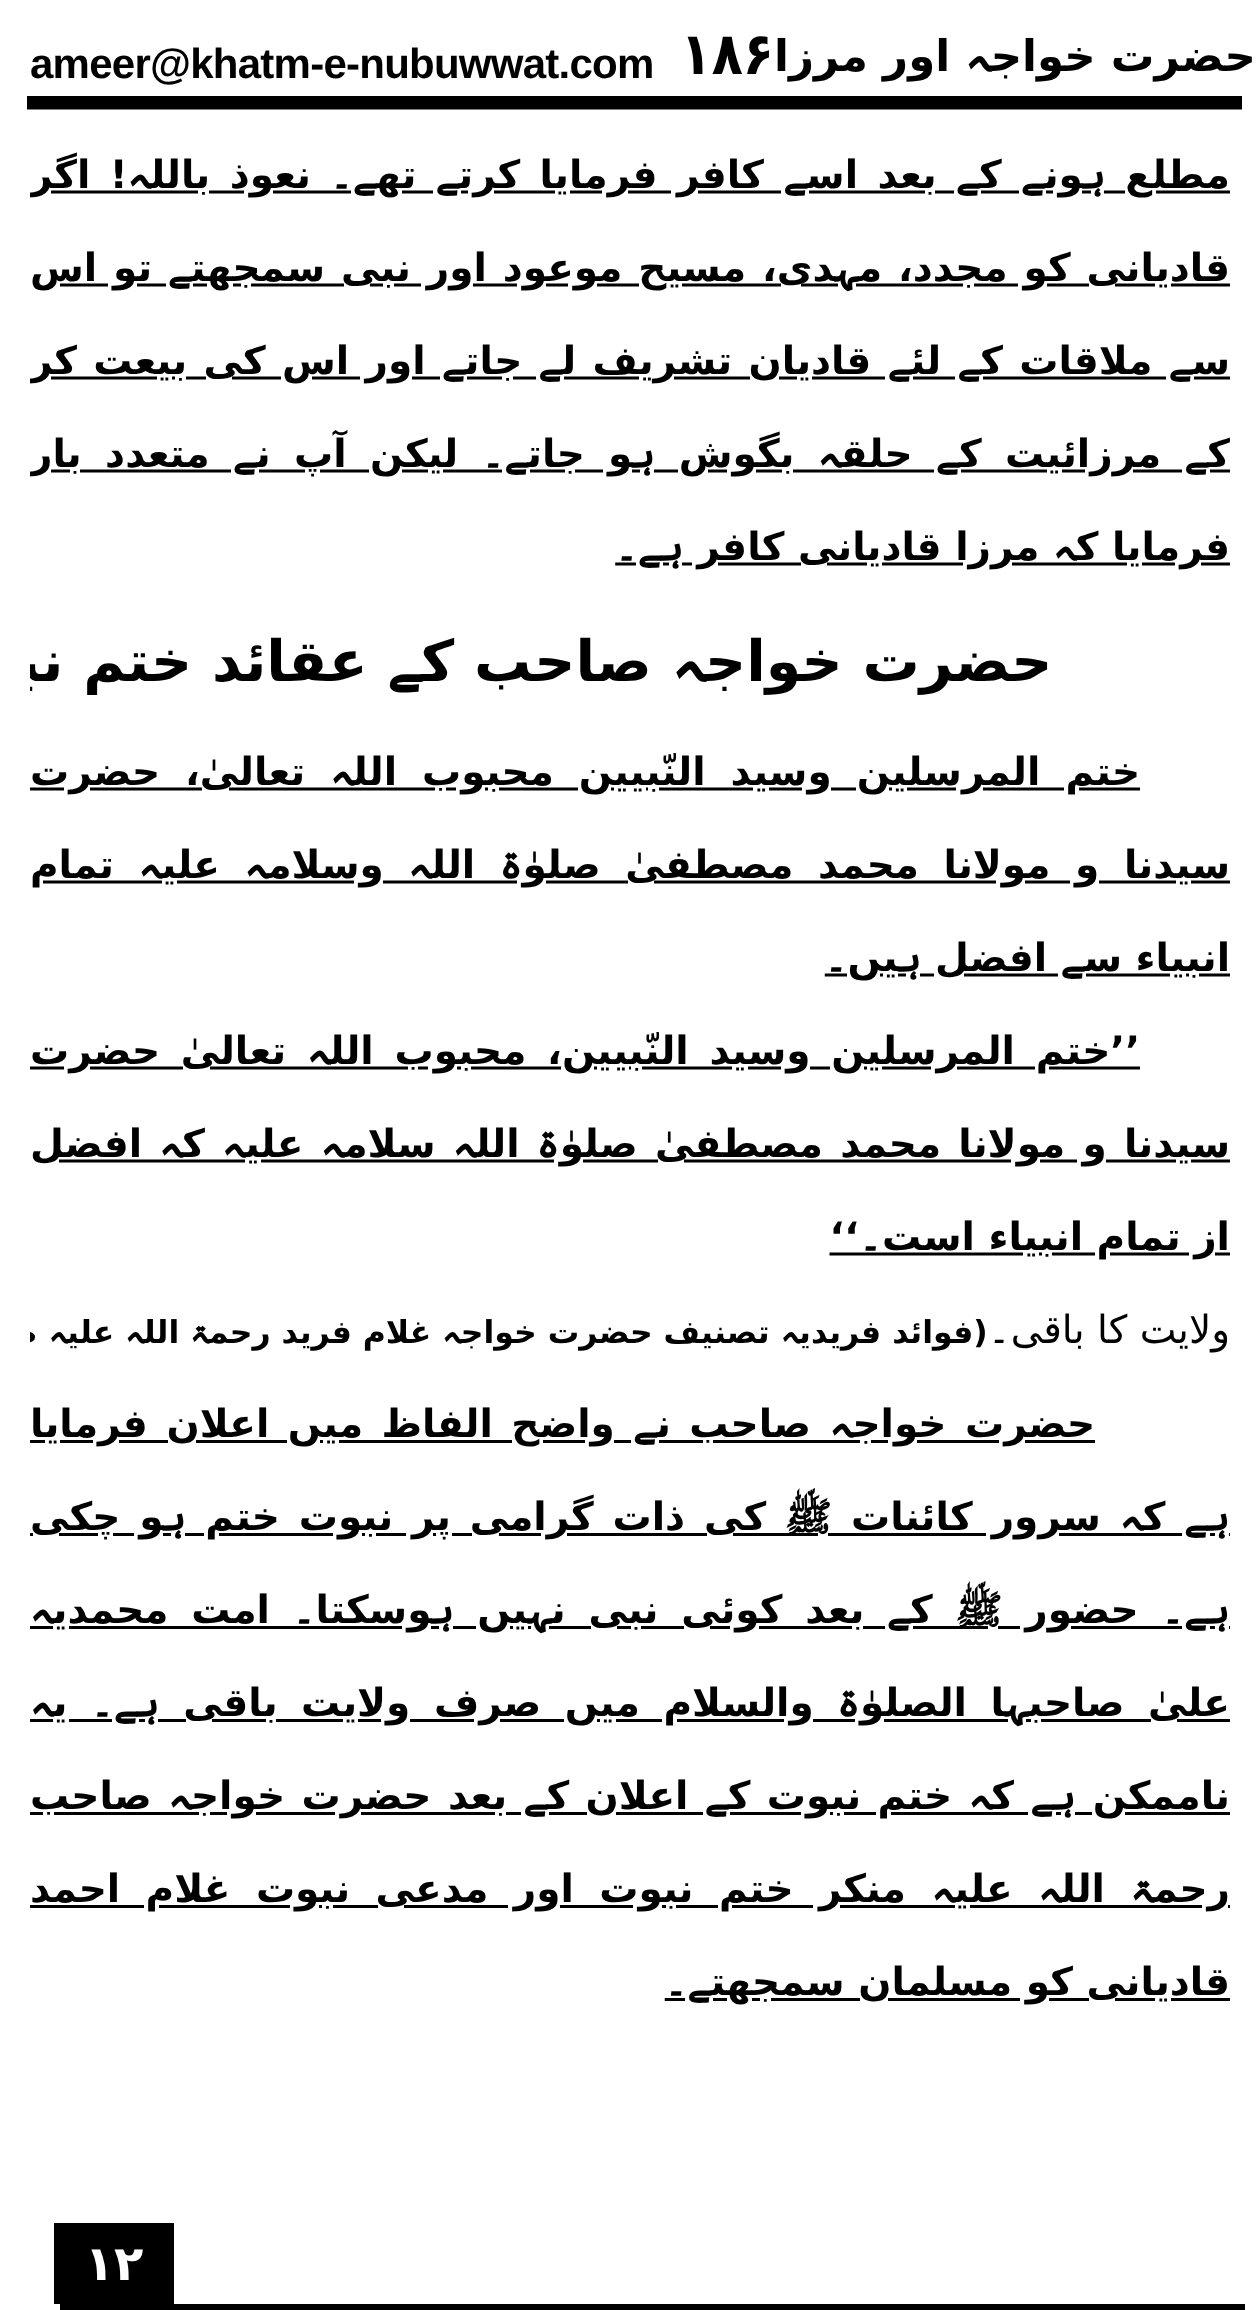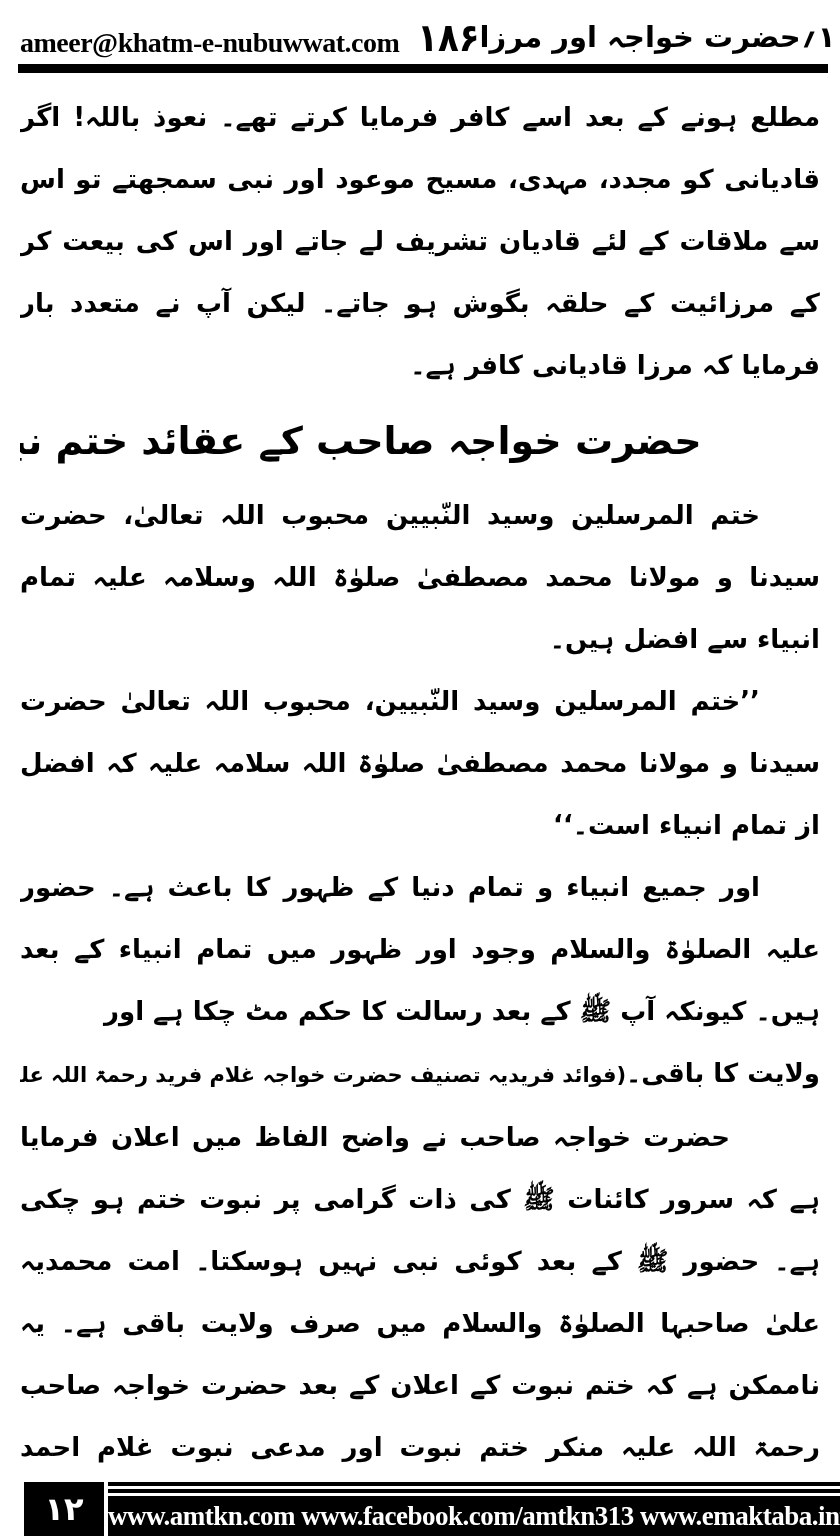--- a/index.html
+++ b/index.html
@@ -13,21 +13,21 @@
   .page{
     position:absolute;inset:0;
     color:#000;
   }
   
   .header{
     position:absolute;top:12px;left:20px;right:12px;height:50px;
     display:flex;align-items:center;direction:ltr;
   }
   .header-email{
-    font-family:Liberation Serif, serif;
+    font-family:Liberation Sans, sans-serif;
     font-weight:bold;font-size:28px;letter-spacing:-0.5px;
     white-space:nowrap;
     margin-top:12px;
   }
   .header-pagenum{
     font-family:"DejaVu Sans",sans-serif;
     font-weight:bold;font-size:34px;
     margin-left:18px;
     transform:scaleY(1.15);
     white-space:nowrap;
@@ -45,43 +45,43 @@
   
   .body-text{
     position:absolute;top:86px;left:20px;right:20px;bottom:64px;
     direction:rtl;
     font-weight:bold;
     font-size:26px;
     line-height:62px;
     text-align:justify;
     overflow:hidden;
   }
-  .para{margin:0;}
+  .para{margin:0;text-decoration:underline;}
   .indent-md{text-indent:60px;}
   .indent-lg{text-indent:90px;}
   .section-heading{
     margin:6px 0 4px 0;
     font-size:38px;
     line-height:78px;
     text-align:center;
     transform:translateX(-94px); 
     font-weight:bold;
     white-space:nowrap;
   }
   .cite-row{
     display:flex;direction:rtl;
     justify-content:space-between;align-items:baseline;
     line-height:62px;
   }
-  .cite-row .lead{font-size:26px;font-weight:bold;white-space:nowrap;}
+  .cite-row .lead{font-size:26px;font-weight:normal;white-space:nowrap;}
   .cite-row .cite{font-size:21px;font-weight:bold;white-space:nowrap;}
   
   .footer{
-    position:absolute;left:24px;right:10px;bottom:4px;height:54px;
-    display:flex;direction:ltr;
+    position:absolute;left:36px;right:10px;bottom:4px;height:54px;
+    display:flex;direction:ltr;flex-direction:column;
   }
   .footer-pagebox{
     width:80px;height:54px;background:#000;
     color:#fff;
     display:flex;align-items:center;justify-content:center;
     font-size:32px;font-weight:bold;
     flex:0 0 auto;
   }
   .footer-right{
     flex:1 1 auto;margin-left:4px;
@@ -116,21 +116,20 @@
 
     <p class="para">مطلع ہونے کے بعد اسے کافر فرمایا کرتے تھے۔ نعوذ باللہ! اگر قادیانی کو مجدد، مہدی، مسیح موعود اور نبی سمجھتے تو اس سے ملاقات کے لئے قادیان تشریف لے جاتے اور اس کی بیعت کر کے مرزائیت کے حلقہ بگوش ہو جاتے۔ لیکن آپ نے متعدد بار فرمایا کہ مرزا قادیانی کافر ہے۔</p>
 
     <h2 class="section-heading">حضرت خواجہ صاحب کے عقائد ختم نبوت</h2>
 
     <p class="para indent-md">ختم المرسلین وسید النّبیین محبوب اللہ تعالیٰ، حضرت سیدنا و مولانا محمد مصطفیٰ صلوٰۃ اللہ وسلامہ علیہ تمام انبیاء سے افضل ہیں۔</p>
 
     <p class="para indent-md">’’ختم المرسلین وسید النّبیین، محبوب اللہ تعالیٰ حضرت سیدنا و مولانا محمد مصطفیٰ صلوٰۃ اللہ سلامہ علیہ کہ افضل از تمام انبیاء است۔‘‘</p>
 
 
-    <p class="para indent-md">اور جمیع انبیاء و تمام دنیا کے ظہور کا باعث ہے۔ حضور علیہ الصلوٰۃ والسلام وجود اور ظہور میں تمام انبیاء کے بعد ہیں۔ کیونکہ آپ ﷺ کے بعد رسالت کا حکم مٹ چکا ہے اور</p>
 
     <div class="cite-row">
       <span class="lead">ولایت کا باقی۔</span>
       <span class="cite">(فوائد فریدیہ تصنیف حضرت خواجہ غلام فرید رحمۃ اللہ علیہ ص ۱۳)</span>
     </div>
 
     <p class="para indent-lg">حضرت خواجہ صاحب نے واضح الفاظ میں اعلان فرمایا ہے کہ سرور کائنات ﷺ کی ذات گرامی پر نبوت ختم ہو چکی ہے۔ حضور ﷺ کے بعد کوئی نبی نہیں ہوسکتا۔ امت محمدیہ علیٰ صاحبہا الصلوٰۃ والسلام میں صرف ولایت باقی ہے۔ یہ ناممکن ہے کہ ختم نبوت کے اعلان کے بعد حضرت خواجہ صاحب رحمۃ اللہ علیہ منکر ختم نبوت اور مدعی نبوت غلام احمد قادیانی کو مسلمان سمجھتے۔</p>
 
   </div>
 

